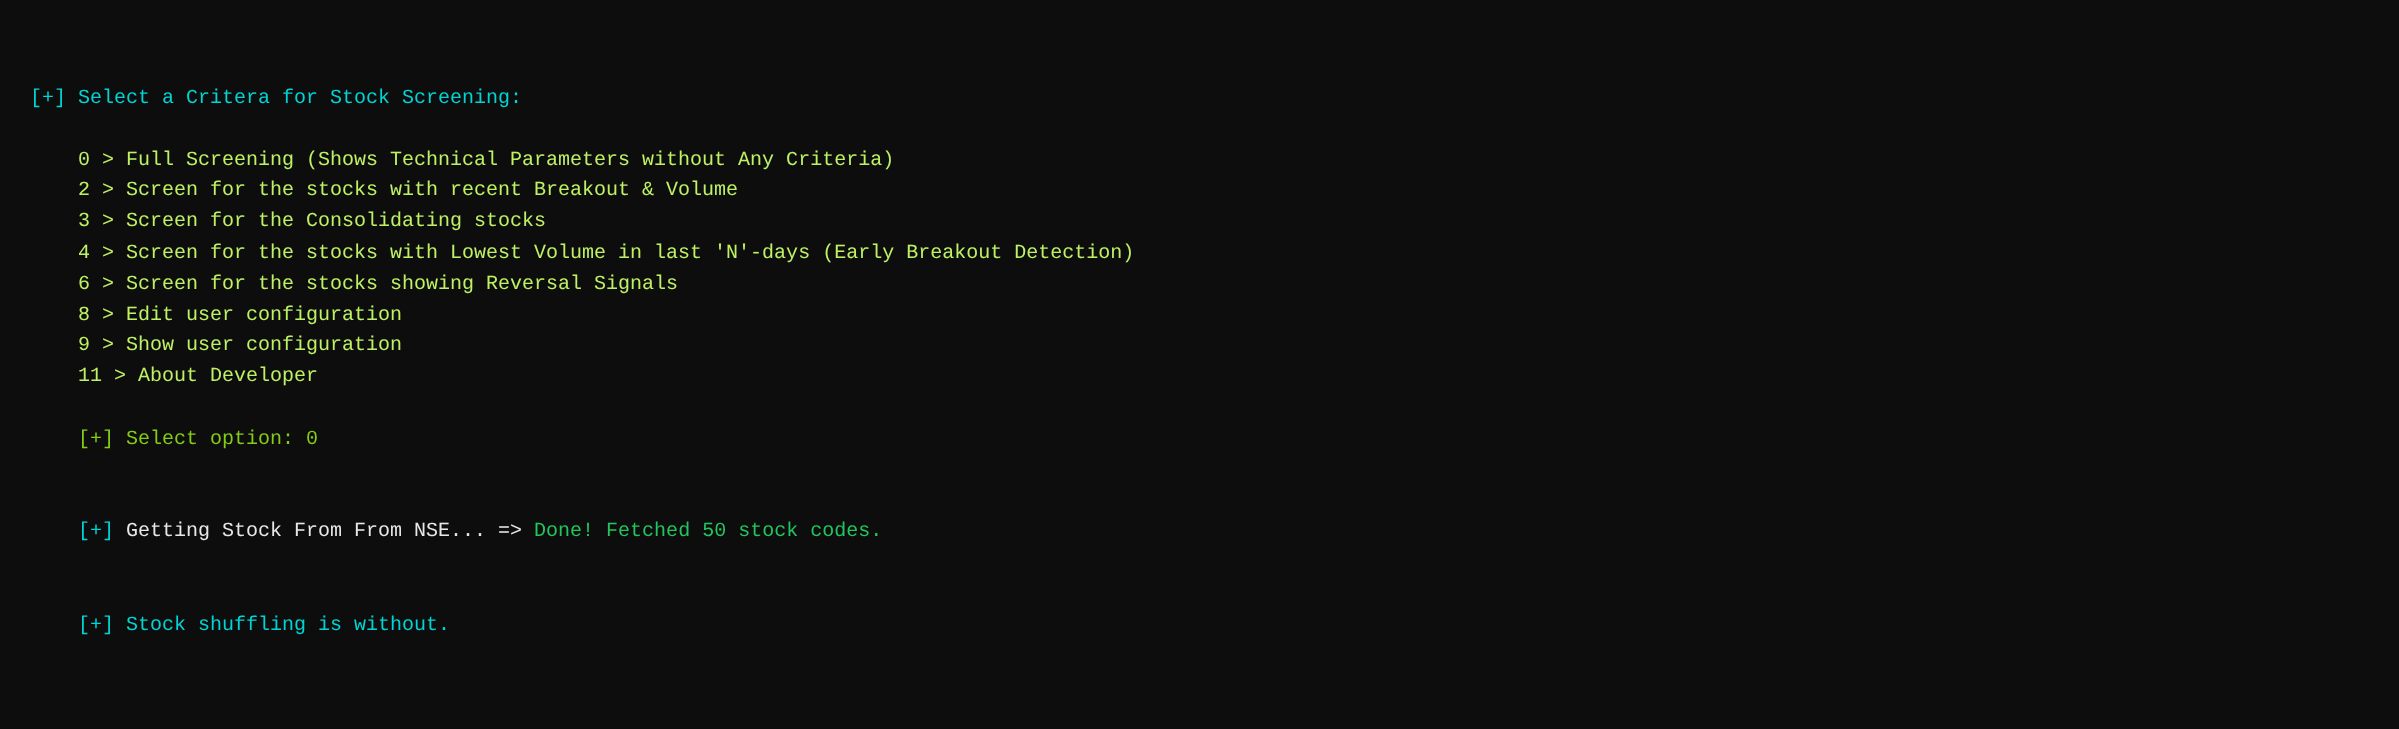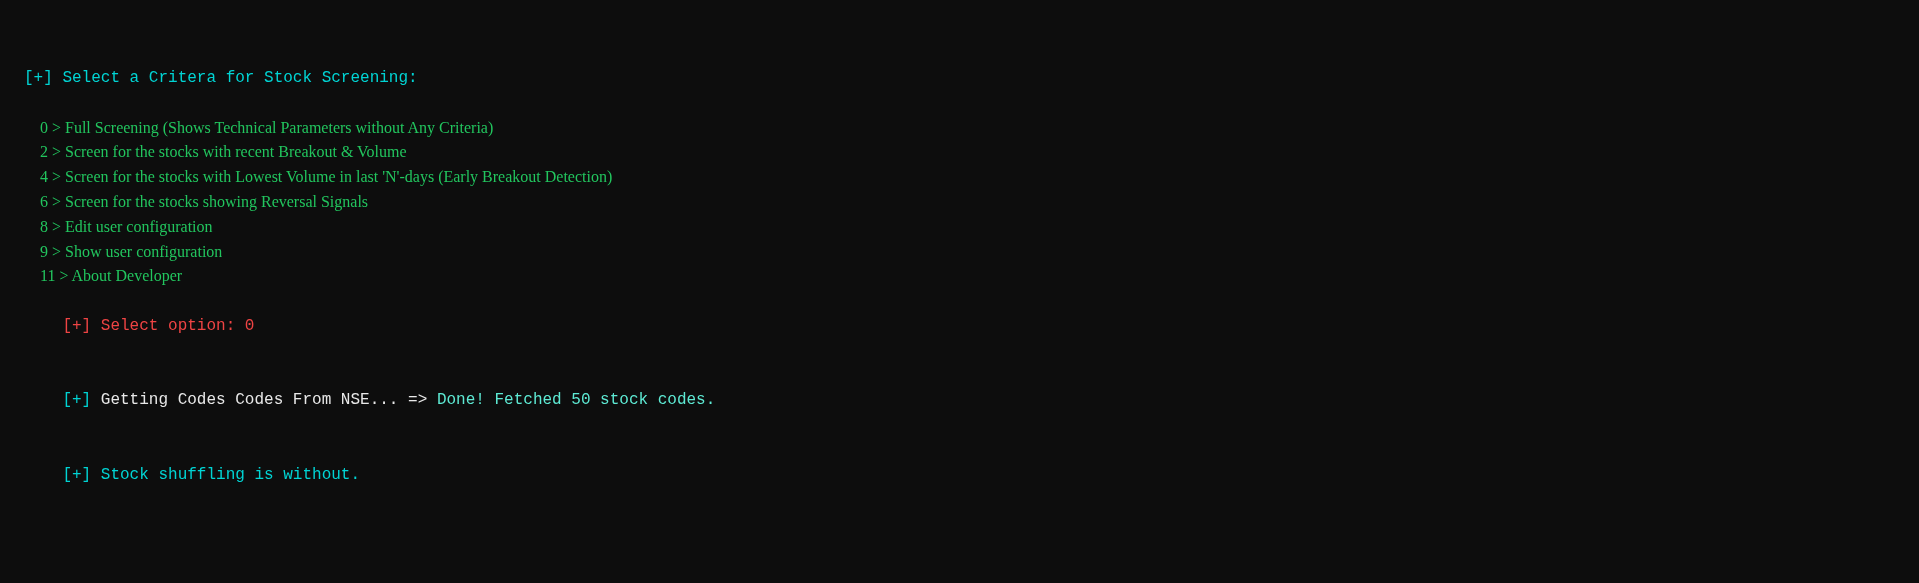--- a/index.html
+++ b/index.html
@@ -22,47 +22,48 @@
     .terminal {
       width: 100%;
     }
 
     .line {
       white-space: pre;
       display: block;
     }
 
     .cyan { color: #00d4d4; margin-top: 48px; }
-    .yellow { color: #22c55e; font-family: Liberation Serif, serif; }
-    .green { color: #5eead4; }
-    .red { color: #ef4444; }
+    .yellow { color: #bef264; }
+    .green { color: #22c55e; }
+    .red { color: #84cc16; }
     .white { color: #e8e8e8; }
   </style>
 </head>
 <body>
 
 <div class="terminal">
 
   <span class="line cyan">[+] Select a Critera for Stock Screening:</span>
 
   <span class="line white"> </span>
 
   <span class="line yellow">    0 &gt; Full Screening (Shows Technical Parameters without Any Criteria)</span>
   <span class="line yellow">    2 &gt; Screen for the stocks with recent Breakout &amp; Volume</span>
+  <span class="line yellow">    3 &gt; Screen for the Consolidating stocks</span>
   <span class="line yellow">    4 &gt; Screen for the stocks with Lowest Volume in last 'N'-days (Early Breakout Detection)</span>
   <span class="line yellow">    6 &gt; Screen for the stocks showing Reversal Signals</span>
   <span class="line yellow">    8 &gt; Edit user configuration</span>
   <span class="line yellow">    9 &gt; Show user configuration</span>
   <span class="line yellow">    11 &gt; About Developer</span>
 
   <span class="line">
     <span class="red">[+] Select option: </span><span class="red">0</span>
   </span>
 
   <span class="line">
-    <span class="cyan">[+] </span><span class="white">Getting Codes Codes From NSE... </span><span class="white">=&gt; </span><span class="green">Done! Fetched 50 stock codes.</span>
+    <span class="cyan">[+] </span><span class="white">Getting Stock From From NSE... </span><span class="white">=&gt; </span><span class="green">Done! Fetched 50 stock codes.</span>
   </span>
 
   <span class="line">
     <span class="cyan">[+] </span><span class="cyan">Stock shuffling is without.</span>
   </span>
 
 </div>
 
 </body></html>

